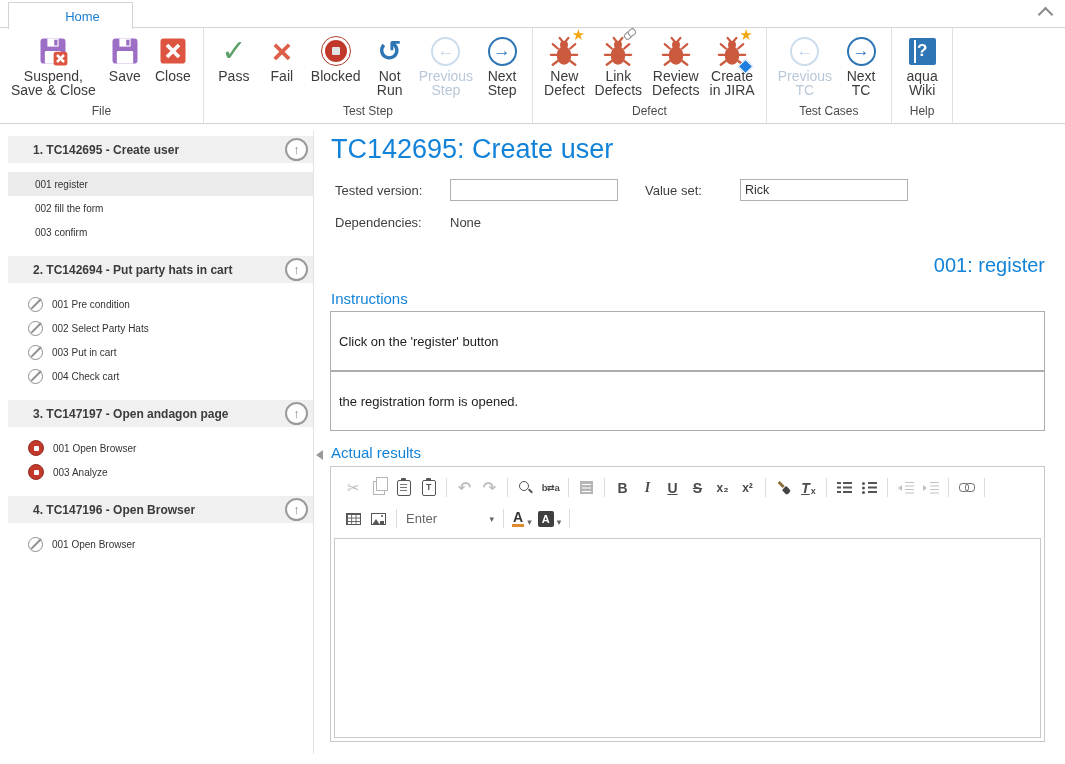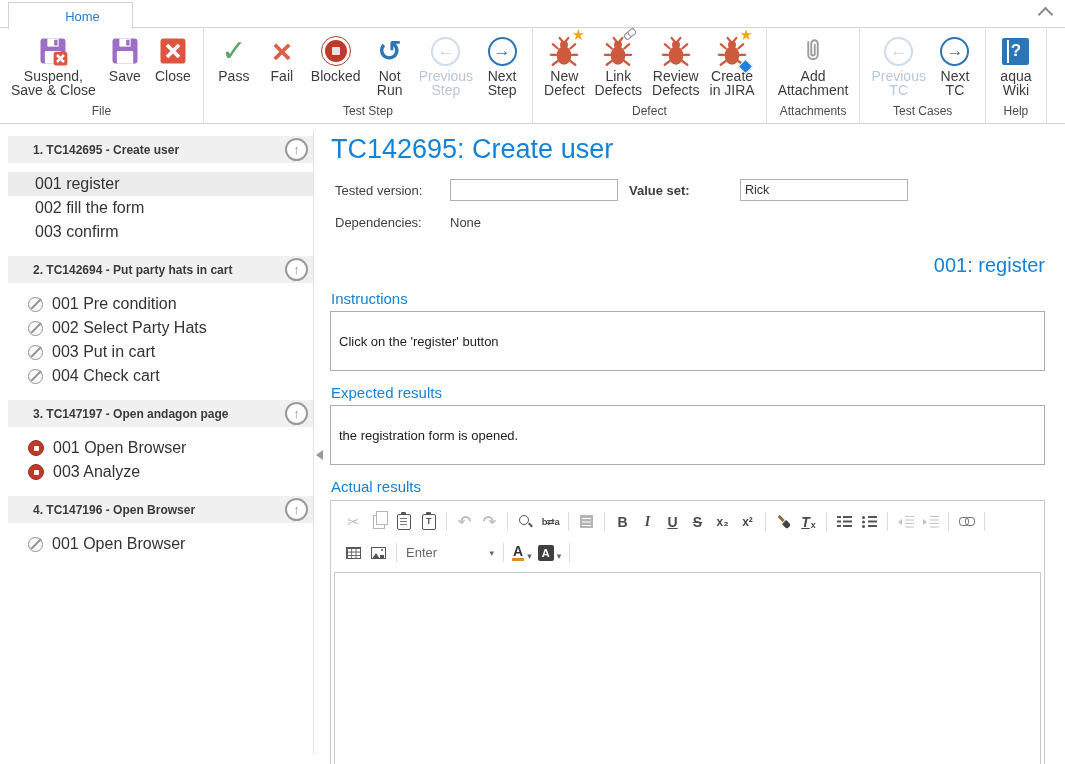--- a/index.html
+++ b/index.html
@@ -51,39 +51,39 @@
   .badge-chain::after{left:5px;}
 
   
   .sidebar{position:absolute;left:8px;top:136px;width:306px;}
   .sgroup{margin-bottom:12px;}
   .sheader{height:27px;background:#f0f0f0;display:flex;align-items:center;justify-content:space-between;
            padding:0 6px 0 25px;margin-bottom:9px;}
   .sheader .stitle{font-size:12px;font-weight:bold;color:#3b3b3b;}
   .up-circle{width:23px;height:23px;border-radius:50%;border:2px solid #9a9a9a;color:#8a8a8a;box-sizing:border-box;
            display:flex;align-items:center;justify-content:center;font-size:13px;font-weight:bold;cursor:pointer;background:#fff;}
-  .sstep{height:24px;display:flex;align-items:center;gap:9px;padding-left:27px;font-size:16px;color:#333;cursor:pointer;}
+  .sstep{height:24px;display:flex;align-items:center;gap:9px;padding-left:27px;font-size:10px;color:#333;cursor:pointer;}
   .sstep.iconed{padding-left:20px;}
   .sstep.selected{background:#ebebeb;}
   .mini-notrun{width:13px;height:13px;border-radius:50%;border:1.6px solid #8f8f8f;position:relative;flex:none;box-sizing:content-box;}
   .mini-notrun::after{content:"";position:absolute;left:-0.5px;top:5.6px;width:14px;height:1.6px;background:#8f8f8f;transform:rotate(-45deg);}
   .mini-blocked{width:14px;height:14px;border-radius:50%;background:#c0392b;border:1px solid #962d22;position:relative;flex:none;}
   .mini-blocked::after{content:"";position:absolute;left:4.5px;top:4.5px;width:5px;height:5px;background:#fff;border-radius:1px;}
   .vdivider{position:absolute;left:313px;top:130px;height:624px;width:1px;background:#e4e4e4;}
   .splitter-arrow{position:absolute;left:316px;top:450px;width:0;height:0;cursor:pointer;
            border-top:5px solid transparent;border-bottom:5px solid transparent;border-right:7px solid #9a9a9a;}
 
   
   .main{position:absolute;left:330px;top:130px;width:715px;}
   .main h1{margin:4px 0 0 1px;font-size:27px;font-weight:300;color:#1283d8;}
   .frow{position:relative;height:24px;margin-top:14px;font-size:13px;color:#3f3f3f;}
   .frow .lab1{position:absolute;left:5px;top:4px;}
   .frow .inp1{position:absolute;left:120px;top:0;width:168px;height:20px;border:1px solid #b0b0b0;
         font:12.5px "Liberation Sans",sans-serif;padding:0 4px;color:#333;box-sizing:border-box;height:22px;}
-  .frow .lab2{position:absolute;left:299px;top:4px;font-weight:bold;}
+  .frow .lab2{position:absolute;left:315px;top:4px;}
   .frow .inp2{position:absolute;left:410px;top:0;width:168px;height:22px;border:1px solid #b0b0b0;
         font:12.5px "Liberation Sans",sans-serif;padding:0 4px;color:#333;box-sizing:border-box;}
   .frow2{position:relative;height:20px;margin-top:10px;font-size:13px;color:#3f3f3f;}
   .frow2 .lab1{position:absolute;left:5px;top:2px;}
   .frow2 .val1{position:absolute;left:120px;top:2px;}
   .main h2{margin:21px 0 0 1px;font-size:20px;font-weight:300;color:#1283d8;text-align:right;}
   .main h3{margin:13px 0 4px 1px;font-size:15px;font-weight:400;color:#1283d8;}
   .tbox{border:1px solid #adadad;height:60px;box-sizing:border-box;display:flex;align-items:center;
         padding:12px 8px;font-size:13px;color:#222;background:#fff;}
 
@@ -308,34 +308,20 @@
               <span class="badge-star"></span>
               <span class="badge-diamond"></span>
           </span>
           <span class="rlabel">Create
 in JIRA</span>
         </div>
       </div>
       <div class="rgroup-label">Defect</div>
     </div>
 
-    <div class="rgroup">
-      <div class="rbtns">
-        <div class="rbtn">
-          <span class="ricon">
-            <svg class="icon-svg" viewBox="0 0 24 24">
-                <path d="M8.2 4.8 V14.8 a3.8 3.8 0 0 0 7.6 0 V6 a2.6 2.6 0 0 0 -5.2 0 V14.2 a1.4 1.4 0 0 0 2.8 0 V7" fill="none" stroke="#9b9b9b" stroke-width="1.5" stroke-linecap="round"></path>
-              </svg>
-          </span>
-          <span class="rlabel">Add
-Attachment</span>
-        </div>
-      </div>
-      <div class="rgroup-label">Attachments</div>
-    </div>
 
     <div class="rgroup">
       <div class="rbtns">
         <div class="rbtn dis">
           <span class="ricon">
               <span class="circ pale">←</span>
             </span>
           <span class="rlabel">Previous
 TC</span>
         </div>
@@ -452,21 +438,20 @@
       <span class="val1">None</span>
     </div>
 
     <h2>001: register</h2>
 
     <h3>Instructions</h3>
     <div class="tbox">
       <span>Click on the 'register' button</span>
     </div>
 
-    <h3>Expected results</h3>
     <div class="tbox">
       <span>the registration form is opened.</span>
     </div>
 
     <h3>Actual results</h3>
 
     <div class="editor">
       <div class="ed-toolbar">
 
         <div class="ed-row">

